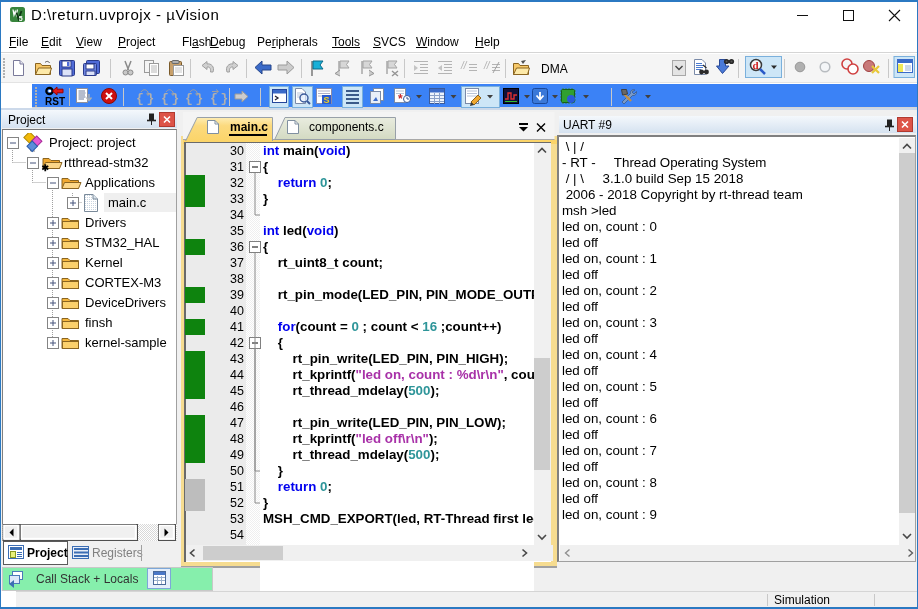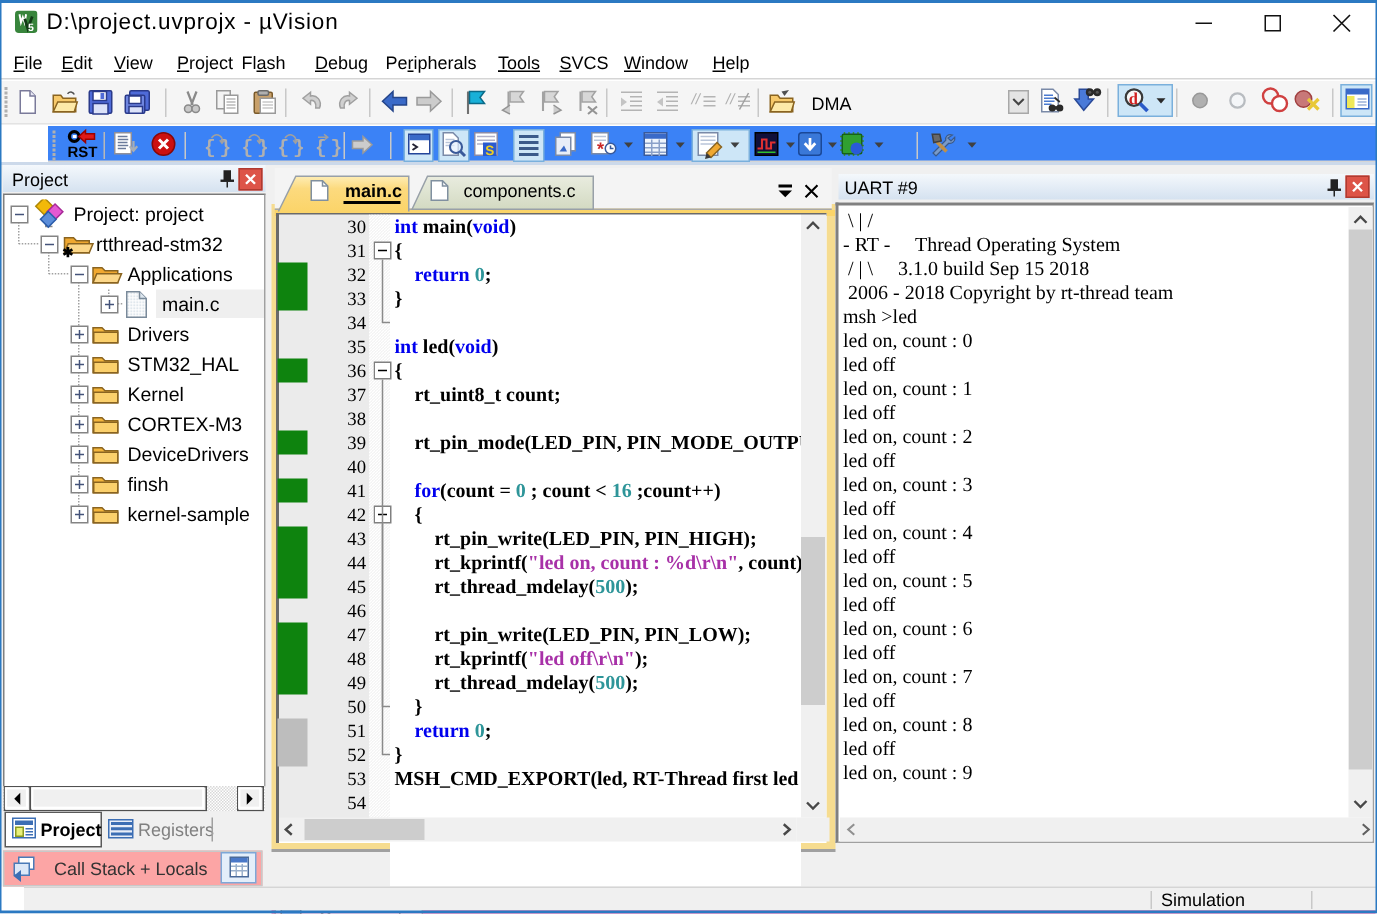--- a/index.html
+++ b/index.html
@@ -1,39 +1,39 @@
 <!DOCTYPE html>
 <html><head>
 <meta charset="utf-8">
 <style>
 * { margin:0; padding:0; box-sizing:border-box; }
 html,body { width:918px; height:609px; overflow:hidden; }
 body { font-family:"Liberation Sans", sans-serif; background:#fff; position:relative; }
 .abs { position:absolute; }
-.mono { font-family:Liberation Serif, serif; }
+.mono { font-family:Liberation Sans, sans-serif; }
 
 #winborder { left:0; top:0; width:918px; height:609px; border:1px solid #2b79c2; border-top:2px solid #2b79c2; border-bottom:2px solid #2b79c2; pointer-events:none; z-index:99; }
 #titlebar { left:0; top:0; width:918px; height:31px; background:#fff; }
 #title-text { left:31px; top:6px; font-size:15px; letter-spacing:0.55px; color:#000; }
 .capbtn { top:0; width:46px; height:31px; text-align:center; color:#111; }
 
 #menubar { left:0; top:31px; width:918px; height:22px; background:#fff; border-bottom:1px solid #d5d5d5; font-size:12px; color:#000; }
 .mi { position:absolute; top:4px; }
 
 #tb1 { left:0; top:54px; width:918px; height:29px; background:#f5f5f5; border-bottom:1px solid #e3e3e3; }
 #tb2 { left:0; top:84px; width:918px; height:24px; background:#3b82f6; border-bottom:1px solid #d5d5d5;margin-left:32px; }
 
 #work { left:0; top:108px; width:918px; height:483px; background:#f0f0f0; }
 #topline { left:0; top:108px; width:918px; height:2px; background:#ccd9ea; }
 
 #proj-hdr { left:2px; top:110px; width:175px; height:18px; background:linear-gradient(#f4f8fc,#d5e2f0); font-size:12px; color:#000; }
 #proj-tree { left:2px; top:129px; width:175px; height:396px; background:#fff; border-top:1px solid #787878; border-left:1px solid #808080; border-right:1px solid #a0a0a0; overflow:hidden; }
 #proj-hsb { left:2px; top:524px; width:175px; height:17px; background:#f0f0f0; }
 #left-tabs { left:0px; top:541px; width:179px; height:25px; background:#f0f0f0; }
-#callstack { left:2px; top:567px; width:173px; height:24px; background:#fca5a5; border:1px solid #c8c8c8; }
+#callstack { left:2px; top:567px; width:211px; height:24px; background:#86efac; border:1px solid #c8c8c8; }
 
 #statusbar { left:16px; top:591px; width:918px; height:16px; background:#f0f0f0; border-top:1px solid #d5d5d5; font-size:12px; }
 
 #editor { left:181px; top:136px; width:376px; height:430px; background:#f6dc90; }
 #edgrayline { left:181px; top:566px; width:376px; height:2px; background:#a0a0a0; }
 #tabbar { left:183px; top:112px; width:374px; height:32px; }
 #edframe { left:184px; top:142px; width:367px; height:420px; border-top:2px solid #6a6a6a; border-left:2px solid #6a6a6a; background:#fff; }
 #gutter { left:186px; top:143px; width:60px; height:403px; background:#ebebeb; }
 #foldstrip { left:246px; top:143px; width:14px; height:403px; background-image:linear-gradient(45deg,#efefef 25%,transparent 25%,transparent 75%,#efefef 75%),linear-gradient(45deg,#efefef 25%,transparent 25%,transparent 75%,#efefef 75%); background-size:2px 2px; background-position:0 0,1px 1px; background-color:#fff; }
 #lnums { left:214px; top:143px; width:30px; height:403px; font-size:12.5px; line-height:16px; text-align:right; color:#000; }
@@ -57,36 +57,36 @@
 <body>
 <div class="abs" id="titlebar"></div>
 <div class="abs" style="left:10px;top:7px;width:15px;height:15px;">
 <svg width="15" height="15" viewBox="0 0 15 15">
 <rect x="0" y="0" width="15" height="15" rx="2.5" fill="#38853c"></rect>
 <path d="M3 2.5 L4 8 L5.2 4.5 L6.4 8 L7.4 2.5" stroke="#fff" stroke-width="1.3" fill="none"></path>
 <path d="M6.5 5.5 L8.5 12 L11.5 4" stroke="#123a16" stroke-width="1.8" fill="none"></path>
 <text x="8.7" y="13.5" font-size="7" font-weight="bold" fill="#fff" font-family="Liberation Sans">5</text>
 </svg>
 </div>
-<div class="abs" id="title-text">D:\project.uvprojx - µVision</div>
+<div class="abs" id="title-text">D:\return.uvprojx - µVision</div>
 <div class="abs capbtn" style="left:779px;"><svg width="46" height="31">
       <rect x="18" y="15" width="11" height="1" fill="#111"></rect>
     </svg></div>
 <div class="abs capbtn" style="left:825px;"><svg width="46" height="31">
       <rect x="18.5" y="10.5" width="10" height="10" fill="none" stroke="#111"></rect>
     </svg></div>
 <div class="abs capbtn" style="left:871px;"><svg width="46" height="31">
       <path d="M18 10 L29 21 M29 10 L18 21" stroke="#111" stroke-width="1.1"></path>
     </svg></div>
 <div class="abs" id="menubar">
 <span class="mi" style="left:9px;"><u>F</u>ile</span>
 <span class="mi" style="left:41px;"><u>E</u>dit</span>
 <span class="mi" style="left:76px;"><u>V</u>iew</span>
 <span class="mi" style="left:118px;"><u>P</u>roject</span>
-<span class="mi" style="left:161px;">Fl<u>a</u>sh</span>
+<span class="mi" style="left:182px;">Fl<u>a</u>sh</span>
 <span class="mi" style="left:210px;"><u>D</u>ebug</span>
 <span class="mi" style="left:257px;">Pe<u>r</u>ipherals</span>
 <span class="mi" style="left:332px;text-decoration:underline;"><u>T</u>ools</span>
 <span class="mi" style="left:373px;"><u>S</u>VCS</span>
 <span class="mi" style="left:416px;"><u>W</u>indow</span>
 <span class="mi" style="left:475px;"><u>H</u>elp</span>
 </div>
 <div class="abs" id="tb1">
 <svg width="918" height="29" font-family="Liberation Sans">
 <g fill="#b0b0b0">

